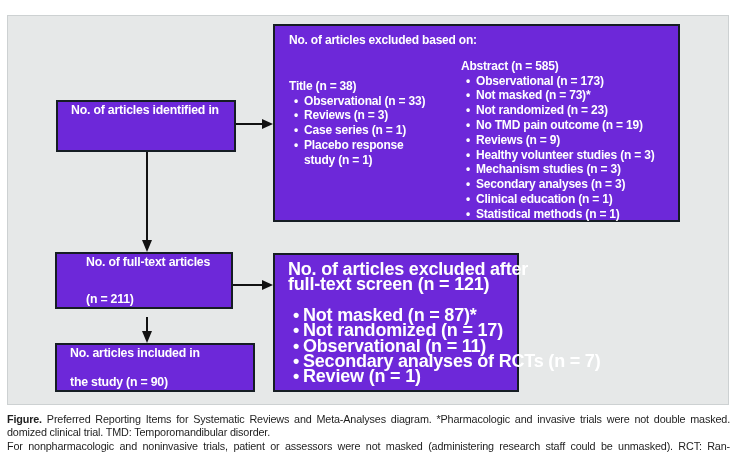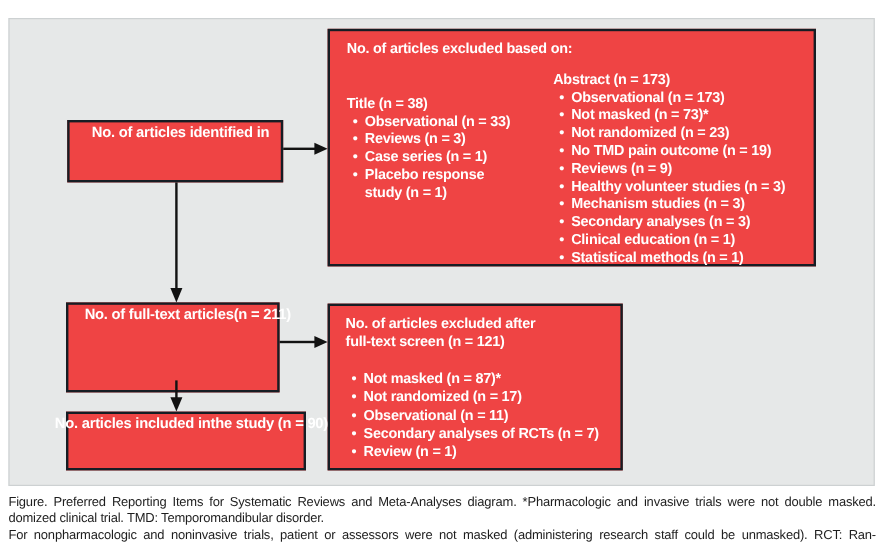--- a/index.html
+++ b/index.html
@@ -17,41 +17,41 @@
   .panel {
     position: absolute;
     left: 7px; top: 15px;
     width: 722px; height: 390px;
     background: #E6E8E8;
     border: 1px solid #CDD1D2;
   }
 
   .fbox {
     position: absolute;
-    background: #ef4444;
+    background: #6d28d9;
     border: 2px solid #161D24;
     color: #ffffff;
     font-weight: bold;
     letter-spacing: -0.2px;
   }
 
   
   .fbox.small {
     display: flex;
-    flex-direction: row;
-    justify-content: center;
+    flex-direction: column;
+    justify-content: space-between;
     padding-left: 13px;
     padding-right: 4px;
     font-size: 12.3px;
     line-height: 16.3px;
   }
   .fbox.small .ln { white-space: nowrap; }
 
   #box-identified { left: 56px; top: 100px; width: 180px; height: 52px; }
-  #box-eligibility { left: 55px; top: 252px; width: 178px; height: 75px; padding-left: 29px; }
+  #box-eligibility { left: 55px; top: 252px; width: 178px; height: 57px; padding-left: 29px; }
   #box-included   { left: 55px; top: 343px; width: 200px; height: 49px; }
 
   
   #box-excluded-initial {
     left: 273px; top: 24px; width: 407px; height: 198px;
     padding: 7px 8px 0 14px;
     font-size: 12px;
     line-height: 14.8px;
   }
   #box-excluded-initial .hdr { margin-bottom: 11px; white-space: nowrap; }
@@ -61,21 +61,21 @@
   .col-heading { white-space: nowrap; }
 
   .b-row { display: flex; align-items: flex-start; }
   .b-dot { width: 15px; flex: none; padding-left: 5px; }
   .b-text { flex: 1; white-space: pre; }
 
   
   #box-excluded-fulltext {
     left: 273px; top: 253px; width: 246px; height: 139px;
     padding: 7px 4px 0 13px;
-    font-size: 12px;
+    font-size: 18px;
     line-height: 15.4px;
   }
   #box-excluded-fulltext .hdr .ln { white-space: nowrap; }
   #box-excluded-fulltext .gap { height: 15px; }
 
   
   .arrow-line-h { position: absolute; height: 2px; background: #121212; }
   .arrow-line-v { position: absolute; width: 2px; background: #121212; }
   .arrow-head-right {
     position: absolute; width: 0; height: 0;
@@ -93,21 +93,21 @@
   
   .caption {
     position: absolute;
     left: 7px; top: 413px; width: 723px;
     color: #1e1e1e;
     font-size: 10.8px;
     line-height: 13.4px;
     letter-spacing: -0.15px;
   }
   .cap-line.justify { text-align: justify; text-align-last: justify; }
-  .cap-label { font-weight: normal; }
+  .cap-label { font-weight: bold; }
 </style>
 </head>
 <body>
 
 <div id="stage">
 
   <div class="panel"></div>
 
   <div class="fbox small" id="box-identified">
     <div class="ln">No. of articles identified in</div>
@@ -130,21 +130,21 @@
           <span class="b-dot">•</span>
           <span class="b-text">Case series (n = 1)</span>
         </div>
         <div class="b-row">
           <span class="b-dot">•</span>
           <span class="b-text">Placebo response
 study (n = 1)</span>
         </div>
       </div>
       <div class="col-abstract">
-        <div class="col-heading">Abstract (n = 173)</div>
+        <div class="col-heading">Abstract (n = 585)</div>
         <div class="b-row">
           <span class="b-dot">•</span>
           <span class="b-text">Observational (n = 173)</span>
         </div>
         <div class="b-row">
           <span class="b-dot">•</span>
           <span class="b-text">Not masked (n = 73)*</span>
         </div>
         <div class="b-row">
           <span class="b-dot">•</span>

